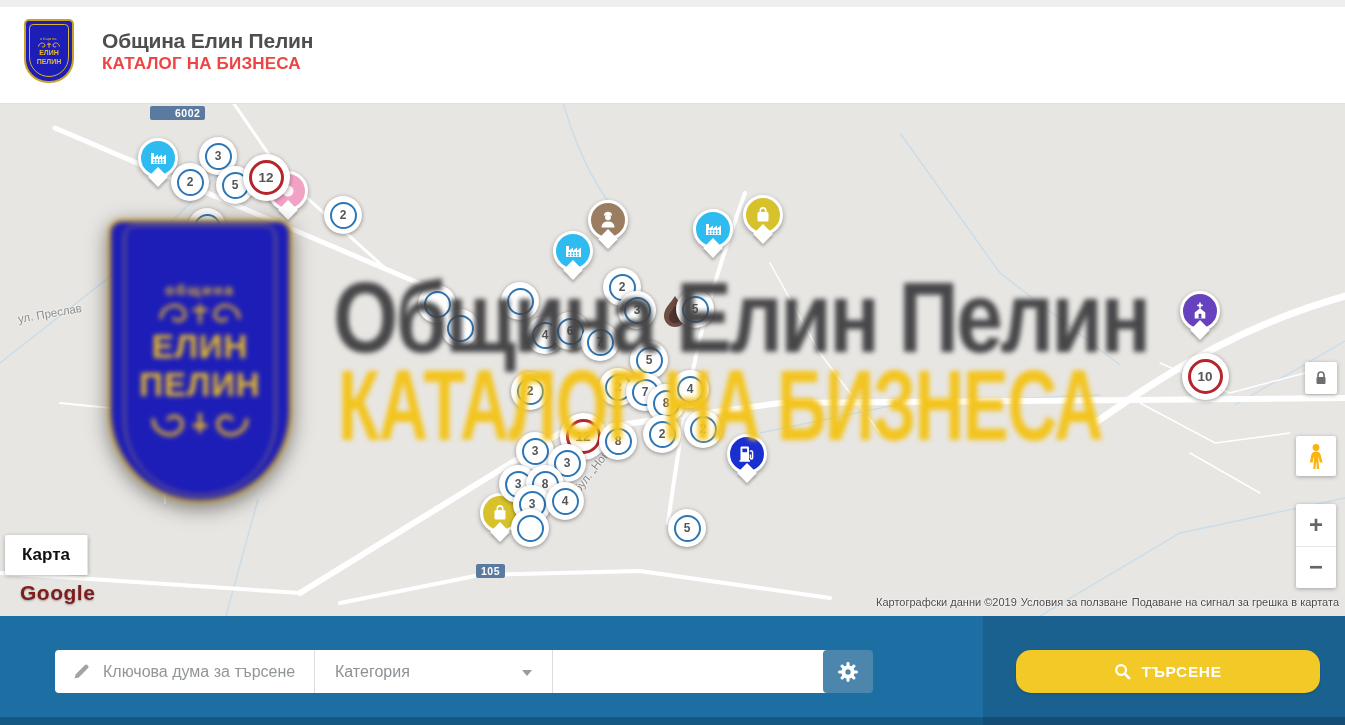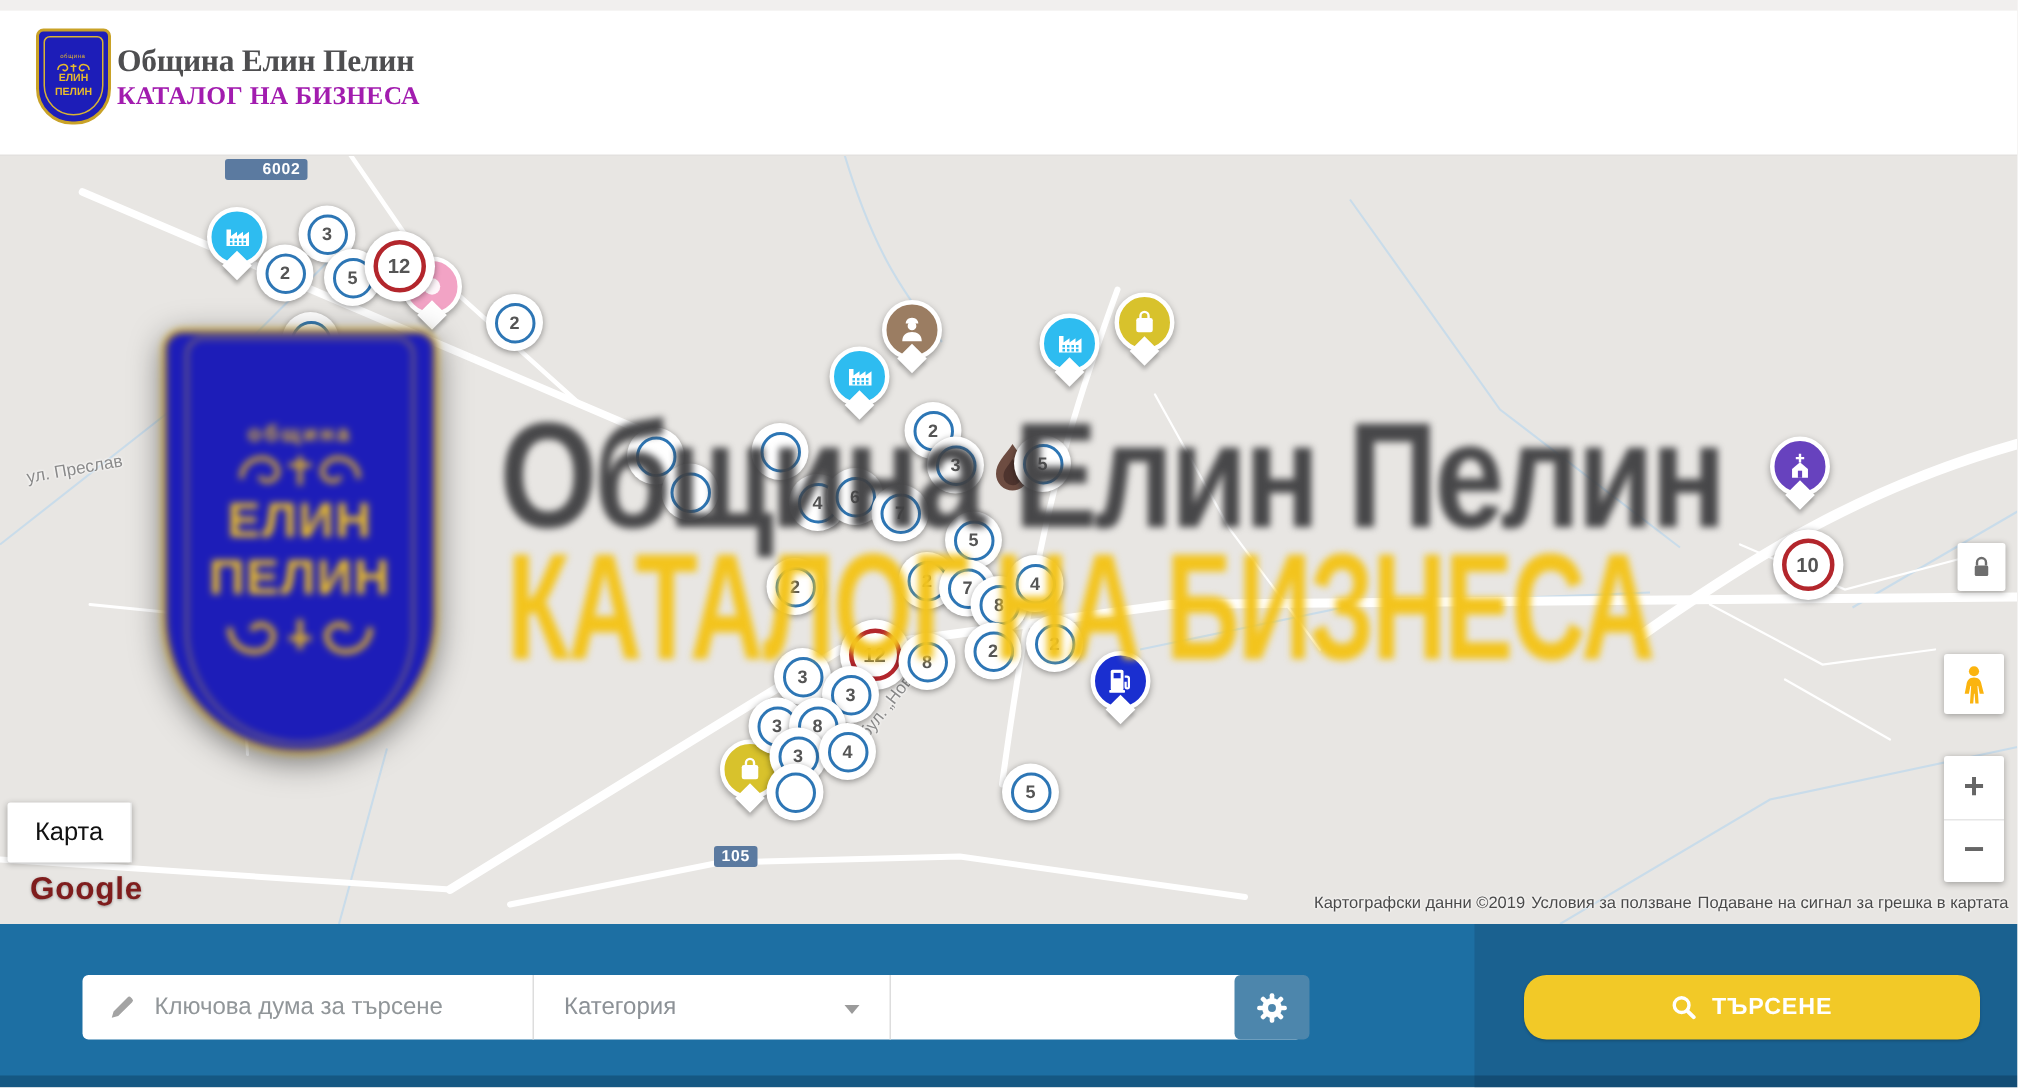--- a/index.html
+++ b/index.html
@@ -10,23 +10,23 @@
   #header{position:absolute;left:0;top:7px;width:1345px;height:96px;background:#fff;
           border-bottom:1px solid #e3e1df;z-index:40;}
   #logo{position:absolute;left:24px;top:12px;display:flex;align-items:center;cursor:pointer;}
   .crest{background:#1d1db8;border:2px solid #c9a227;display:flex;flex-direction:column;
          align-items:center;justify-content:flex-start;box-sizing:border-box;}
   .crest-inner{border:1px solid #d8b333;flex:1;width:84%;margin:3px 0 4px 0;border-radius:inherit;
          display:flex;flex-direction:column;align-items:center;justify-content:center;color:#e8bb2c;}
   #logo .crest{width:50px;height:64px;border-radius:5px 5px 24px 24px;}
   #logo .crest-inner{font-size:7px;font-weight:bold;line-height:1.25;}
   #logo .crest-inner .tiny{font-size:5px;transform:scale(.8);font-weight:normal;letter-spacing:.5px;}
-  #logo-text{margin-left:4px;line-height:1.1;font-family:Liberation Serif, serif;}
+  #logo-text{margin-left:28px;line-height:1.1;}
   #site-title{font-size:21px;font-weight:bold;color:#4e4e50;letter-spacing:-.2px;}
-  #site-subtitle{font-size:17px;font-weight:bold;color:#a21caf;letter-spacing:.2px;margin-top:3px;}
+  #site-subtitle{font-size:17px;font-weight:bold;color:#ef4444;letter-spacing:.2px;margin-top:3px;}
   #nav{position:absolute;right:25px;top:0;height:96px;display:flex;align-items:center;gap:42px;}
   .nav-item{font-size:15px;font-weight:bold;color:#25253a;letter-spacing:-.3px;cursor:pointer;
             transform:scaleX(.92);transform-origin:center;white-space:nowrap;}
   
   #map{position:absolute;left:0;top:103px;width:1345px;height:513px;background:#e8e6e3;overflow:hidden;}
   #roads{position:absolute;left:0;top:0;}
   .road-badge{position:absolute;background:#5b7aa0;color:#fff;font-size:10.5px;font-weight:bold;
               padding:1px 5px;border-radius:2px;letter-spacing:.5px;}
   .street-label{position:absolute;color:#8a8a8a;font-size:11.5px;white-space:nowrap;
               text-shadow:0 0 2px #fff,0 0 2px #fff;}
@@ -58,21 +58,21 @@
   #wm-crest .tiny{font-size:15px;letter-spacing:2px;font-weight:bold;}
   #wm-crest .big-name{font-size:33px;letter-spacing:1px;line-height:1.15;}
   .wm-line{position:absolute;white-space:nowrap;font-weight:bold;transform-origin:left top;line-height:1;}
   #wm-line1{left:333px;top:164px;font-size:100px;color:#414143;opacity:.96;
        letter-spacing:-3px;transform:scaleX(.84);}
   #wm-line2{left:338px;top:252px;font-size:101px;color:#f3c41d;letter-spacing:-2px;transform:scaleX(.68);}
   
   #maptype{position:absolute;left:5px;top:432px;height:40px;display:flex;background:#fff;
        border-radius:2px;box-shadow:0 1px 4px rgba(0,0,0,.3);z-index:20;}
   #maptype .mt{display:flex;align-items:center;justify-content:center;font-size:17px;cursor:pointer;}
-  #mt-map{width:82px;color:#111;font-weight:400;border-right:1px solid #e6e6e6;}
+  #mt-map{width:82px;color:#111;font-weight:700;border-right:1px solid #e6e6e6;}
   #mt-sat{width:102px;color:#737373;}
   #google-logo{position:absolute;left:20px;top:478px;font-size:21px;font-weight:bold;color:#7f1d1d;
        letter-spacing:.5px;text-shadow:0 1px 2px rgba(90,90,90,.55);z-index:20;cursor:pointer;}
   #attribution{position:absolute;right:6px;top:493px;display:flex;gap:4px;font-size:11px;color:#4a4a4a;
        text-shadow:0 0 2px #fff,0 0 2px #fff;z-index:20;}
   #attribution span{cursor:pointer;}
   .ctrl-btn{position:absolute;background:#fff;box-shadow:0 1px 4px rgba(0,0,0,.3);border-radius:2px;
        display:flex;align-items:center;justify-content:center;cursor:pointer;z-index:20;}
   #lock-btn{left:1305px;top:259px;width:32px;height:32px;}
   #pegman-btn{left:1296px;top:333px;width:40px;height:40px;}
@@ -82,21 +82,21 @@
   .zoom-btn{flex:1;display:flex;align-items:center;justify-content:center;font-size:24px;
        color:#666;cursor:pointer;font-weight:bold;}
   #zoom-in{border-bottom:1px solid #e6e6e6;}
   
   #bottombar{position:absolute;left:0;top:616px;width:1345px;height:109px;background:#1d6fa3;}
   #bottombar-right{position:absolute;left:983px;top:0;width:362px;height:109px;background:#1a6190;}
   #bottom-shade{position:absolute;left:0;bottom:0;width:1345px;height:8px;background:rgba(0,20,35,.25);}
   #searchbar{position:absolute;left:55px;top:34px;width:813px;height:43px;background:#fff;
        border-radius:4px;display:flex;align-items:stretch;}
   .sb-section{position:relative;display:flex;align-items:center;box-sizing:border-box;}
-  #sb-keyword{width:301px;border-right:1px solid #ddd;}
+  #sb-keyword{width:260px;border-right:1px solid #ddd;}
   #sb-category{width:238px;border-right:1px solid #ddd;cursor:pointer;}
   #sb-location{width:274px;cursor:pointer;}
   #keyword-input{border:none;outline:none;background:transparent;flex:1;margin-left:46px;
        font-size:16px;color:#444;font-family:inherit;}
   #keyword-input::placeholder{color:#919699;}
   .pencil{position:absolute;left:17px;top:12px;}
   .select-label{margin-left:20px;font-size:16px;color:#8c9196;}
   .arrow{position:absolute;right:20px;top:50%;margin-top:-2px;width:0;height:0;
        border-left:5.5px solid transparent;border-right:5.5px solid transparent;
        border-top:6px solid #9b9b9b;}

